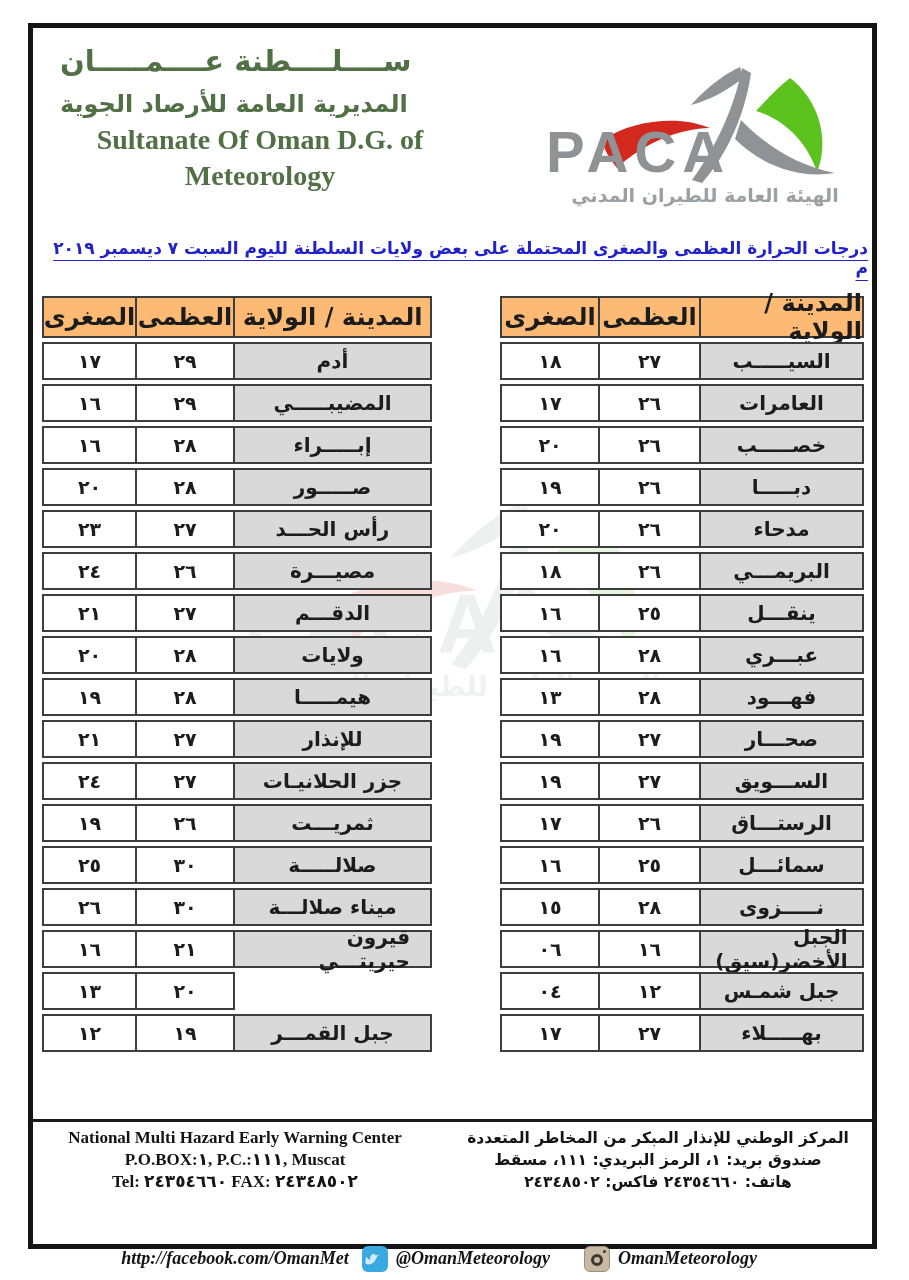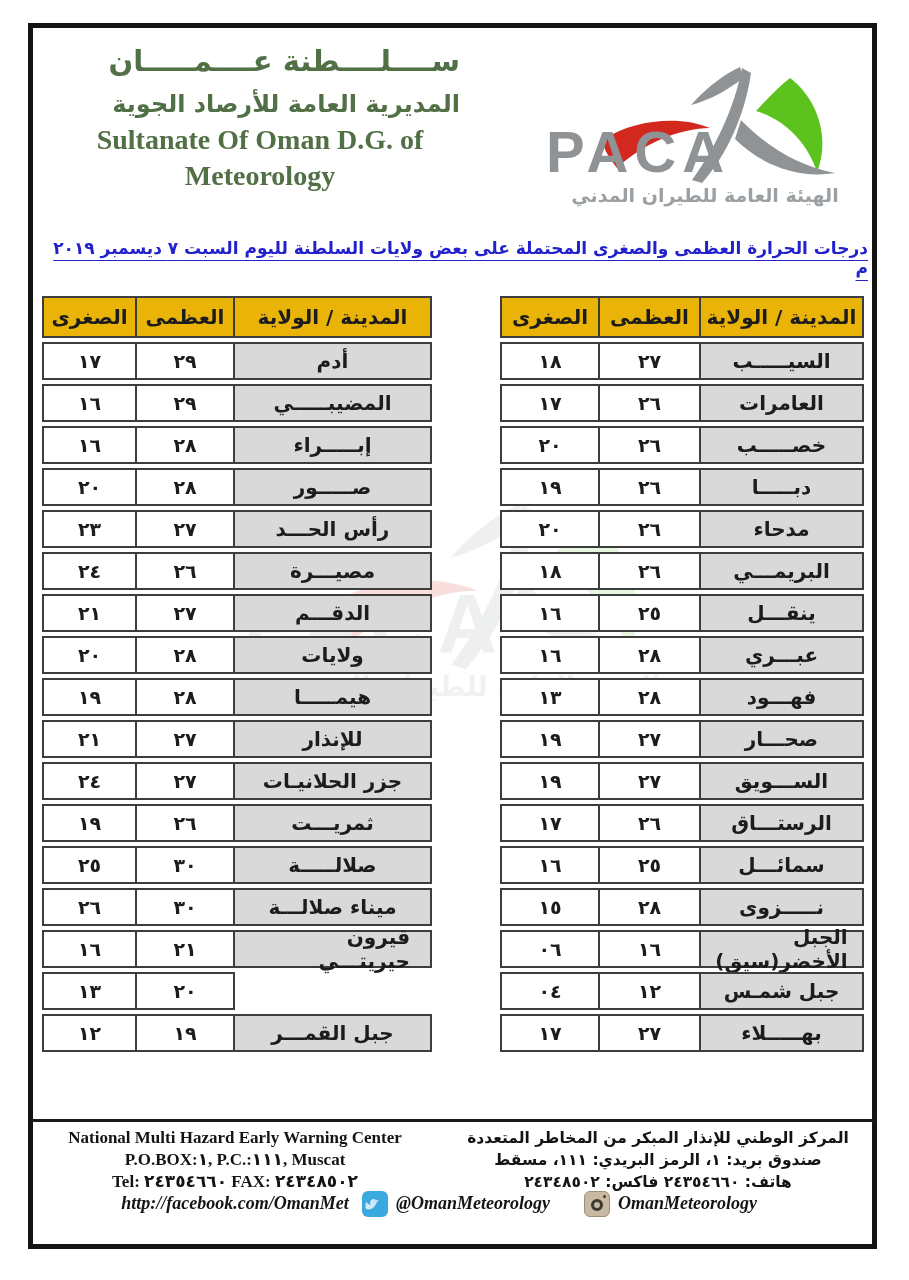--- a/index.html
+++ b/index.html
@@ -6,21 +6,21 @@
   body{
     width:909px;height:1280px;position:relative;background:#ffffff;
     font-family:"DejaVu Sans",sans-serif;color:#1c1c1c;overflow:hidden;
   }
   .page-border{
     position:absolute;left:28px;top:23px;width:849px;height:1226px;
     border:5px solid #141414;box-sizing:border-box;background:#fff;
   }
   
   .hdr-ar{
-    position:absolute;left:60px;top:38px;width:400px;text-align:right;
+    position:absolute;left:60px;top:38px;width:400px;text-align:left;
     direction:rtl;color:#527046;font-weight:bold;
   }
   .hdr-ar .l1{font-size:29px;line-height:46px;}
   .hdr-ar .l2{font-size:24px;line-height:40px;}
   .hdr-en{
     position:absolute;left:48px;top:122px;width:424px;text-align:center;
     font-family:"Liberation Serif","DejaVu Serif","DejaVu Sans",serif;
     font-weight:bold;font-size:28px;line-height:36px;color:#527046;
   }
   .logo-box{position:absolute;left:540px;top:58px;width:330px;height:160px;}
@@ -37,39 +37,39 @@
   #table-right{left:500px;width:368px;}
   .t-row{display:flex;height:38px;margin-bottom:4px;}
   .t-row.head{height:42px;}
   .t-cell{
     box-sizing:border-box;border:2px solid #3d3d3d;display:flex;
     align-items:center;justify-content:center;background:#fff;
     font-weight:bold;font-size:19px;
   }
   .t-cell + .t-cell{margin-left:-2px;}
   .t-cell.city{background:#d9d9d9;direction:rtl;font-size:20px;padding:0 20px;}
-  .t-row.head .t-cell{background:#eab308;font-size:20px;direction:rtl;}
+  .t-row.head .t-cell{background:#fdba74;font-size:24px;direction:rtl;}
   #table-left .t-cell:nth-child(1){width:95px;}
   #table-left .t-cell:nth-child(2){width:100px;}
   #table-left .t-cell:nth-child(3){width:199px;}
   #table-right .t-cell:nth-child(1){width:100px;}
   #table-right .t-cell:nth-child(2){width:103px;}
   #table-right .t-cell:nth-child(3){width:165px;}
   
   .foot-line{position:absolute;left:30px;top:1119px;width:845px;height:3px;background:#1a1a1a;}
   .foot-en{
     position:absolute;left:40px;top:1127px;width:390px;text-align:center;
     font-family:"Liberation Serif","DejaVu Serif","DejaVu Sans",serif;
     font-weight:bold;font-size:17px;line-height:22px;color:#141414;
   }
   .foot-ar{
     position:absolute;left:454px;top:1127px;width:408px;text-align:center;direction:rtl;
     font-weight:bold;font-size:15.5px;line-height:22px;color:#141414;
   }
-  .social{position:absolute;left:0;top:1190px;width:909px;height:34px;}
+  .social{position:absolute;left:0;top:1245px;width:909px;height:34px;}
   .fb-link{
     position:absolute;left:40px;width:390px;text-align:center;top:3px;
     font-family:"Liberation Serif","DejaVu Serif","DejaVu Sans",serif;
     font-style:italic;font-weight:bold;font-size:18px;color:#141414;
   }
   .handle{
     position:absolute;top:3px;
     font-family:"Liberation Serif","DejaVu Serif","DejaVu Sans",serif;
     font-style:italic;font-weight:bold;font-size:18px;color:#141414;
   }

